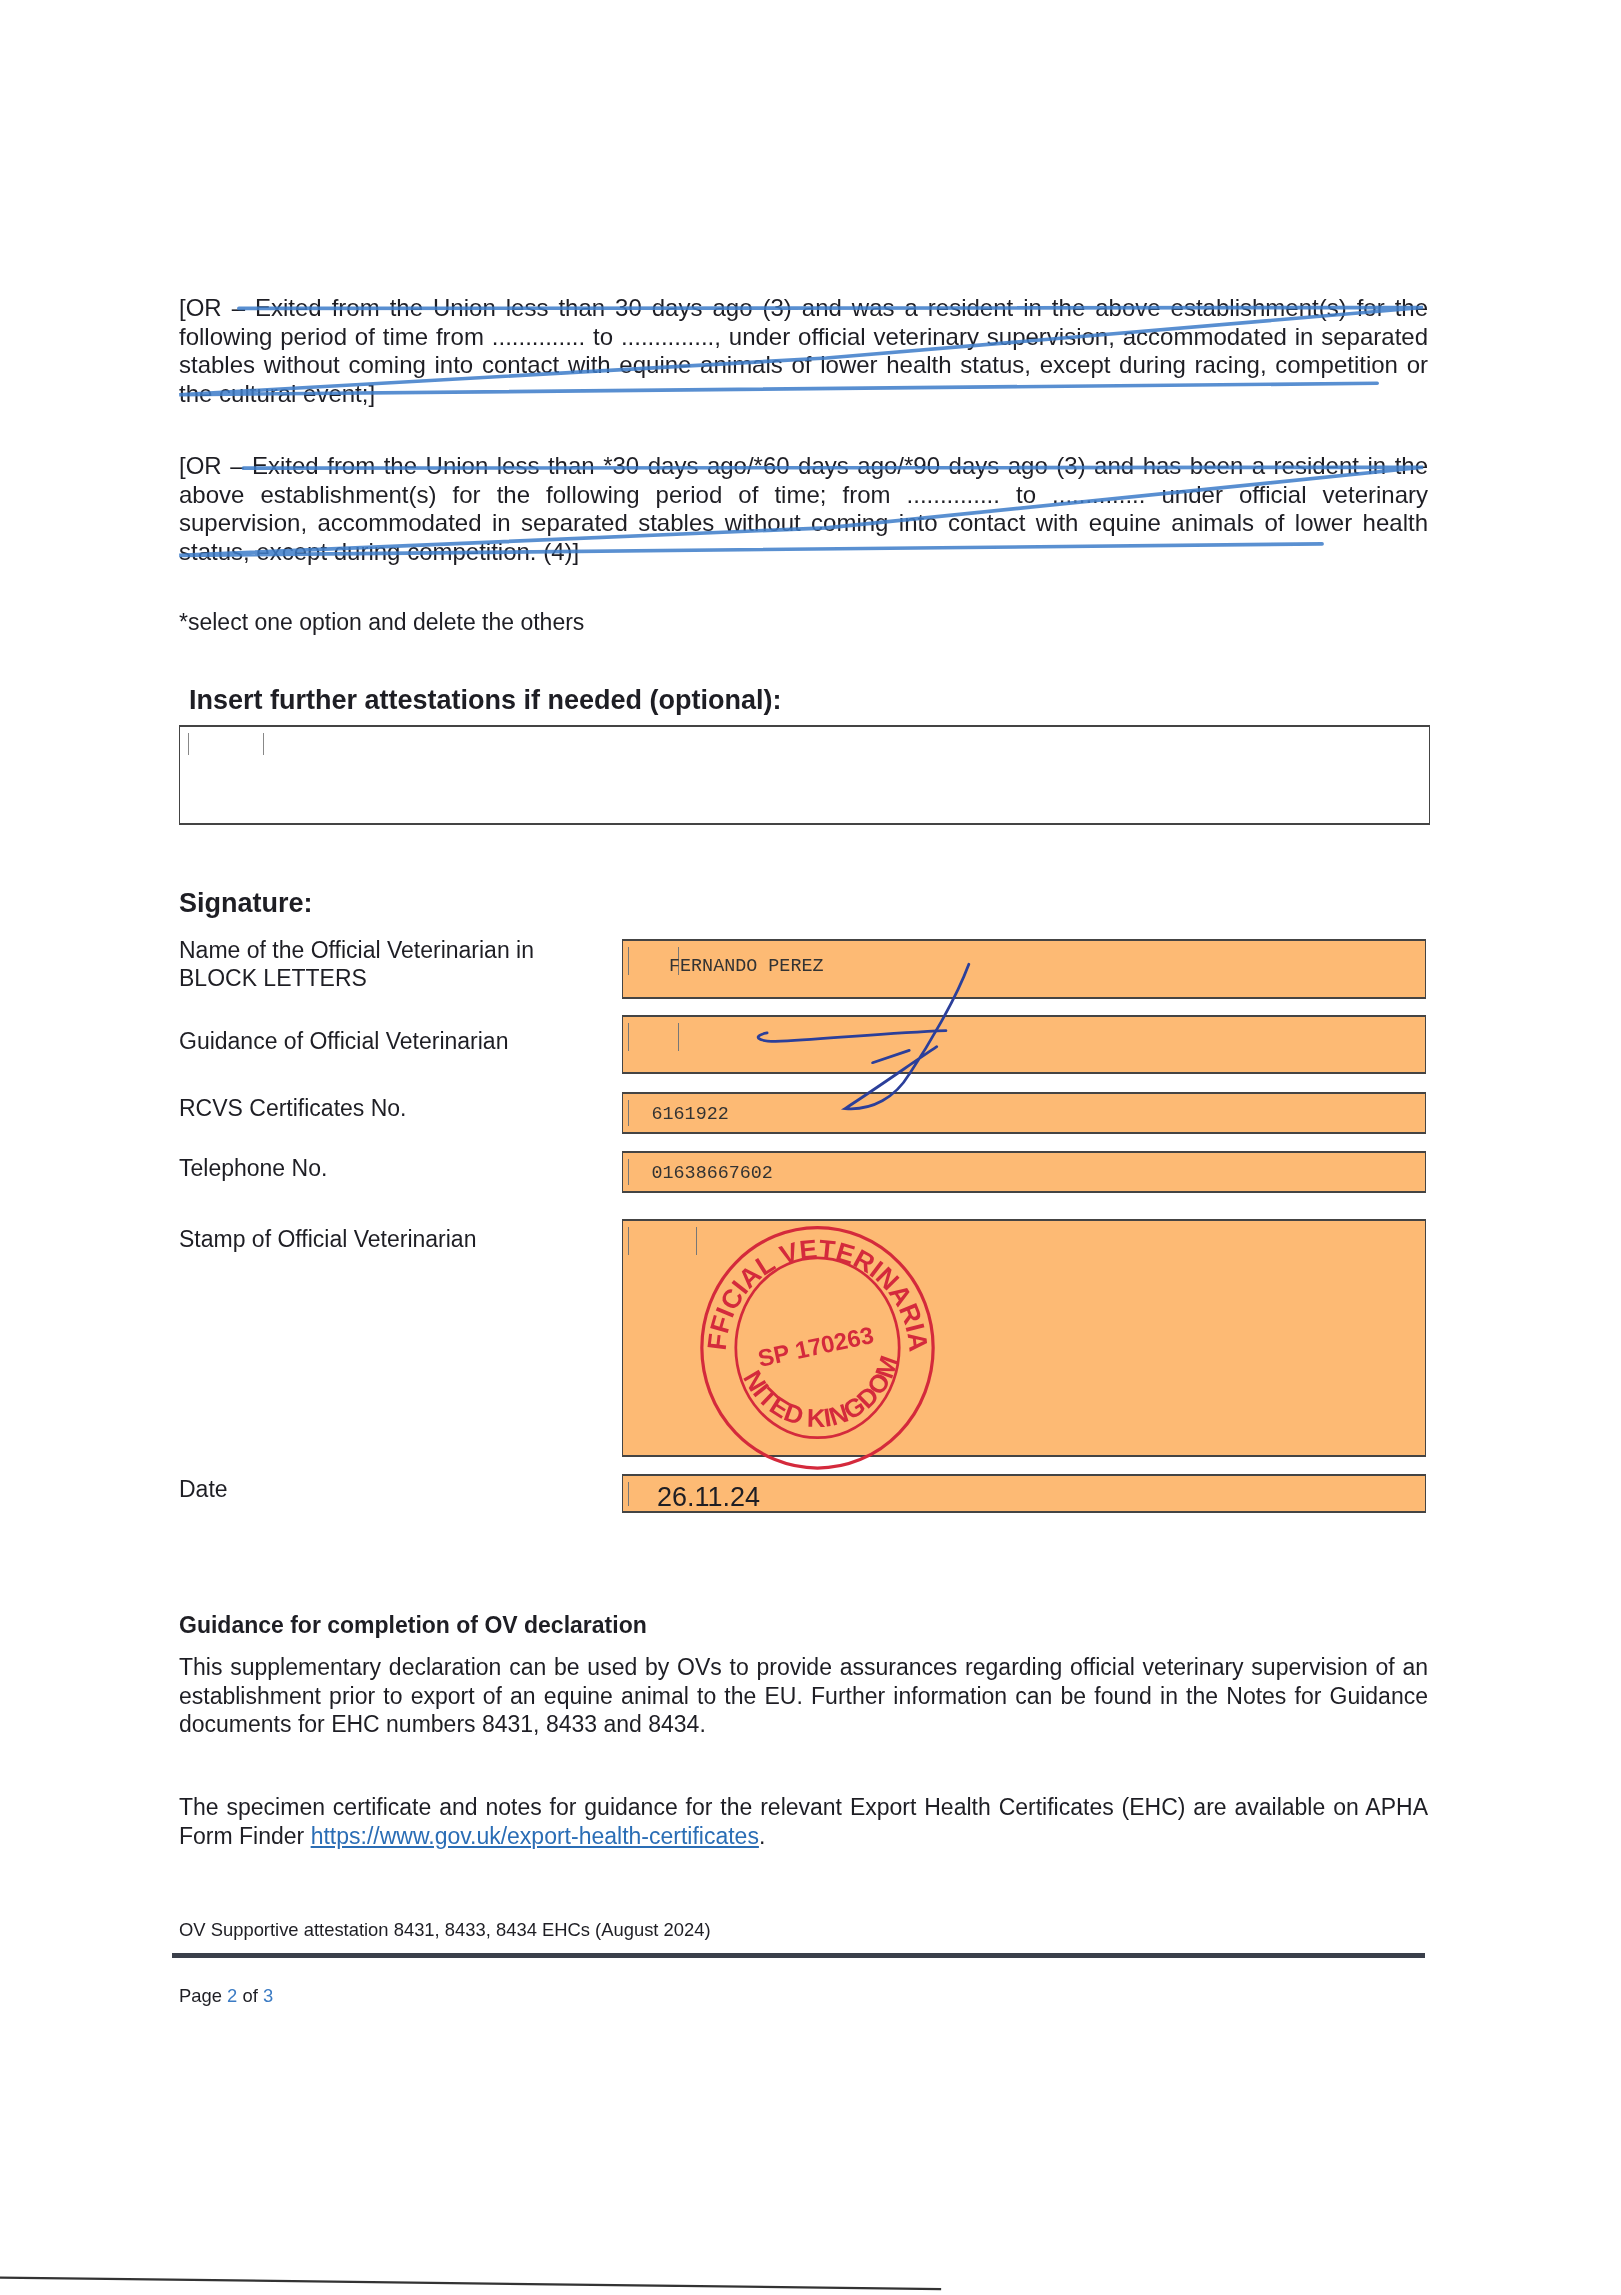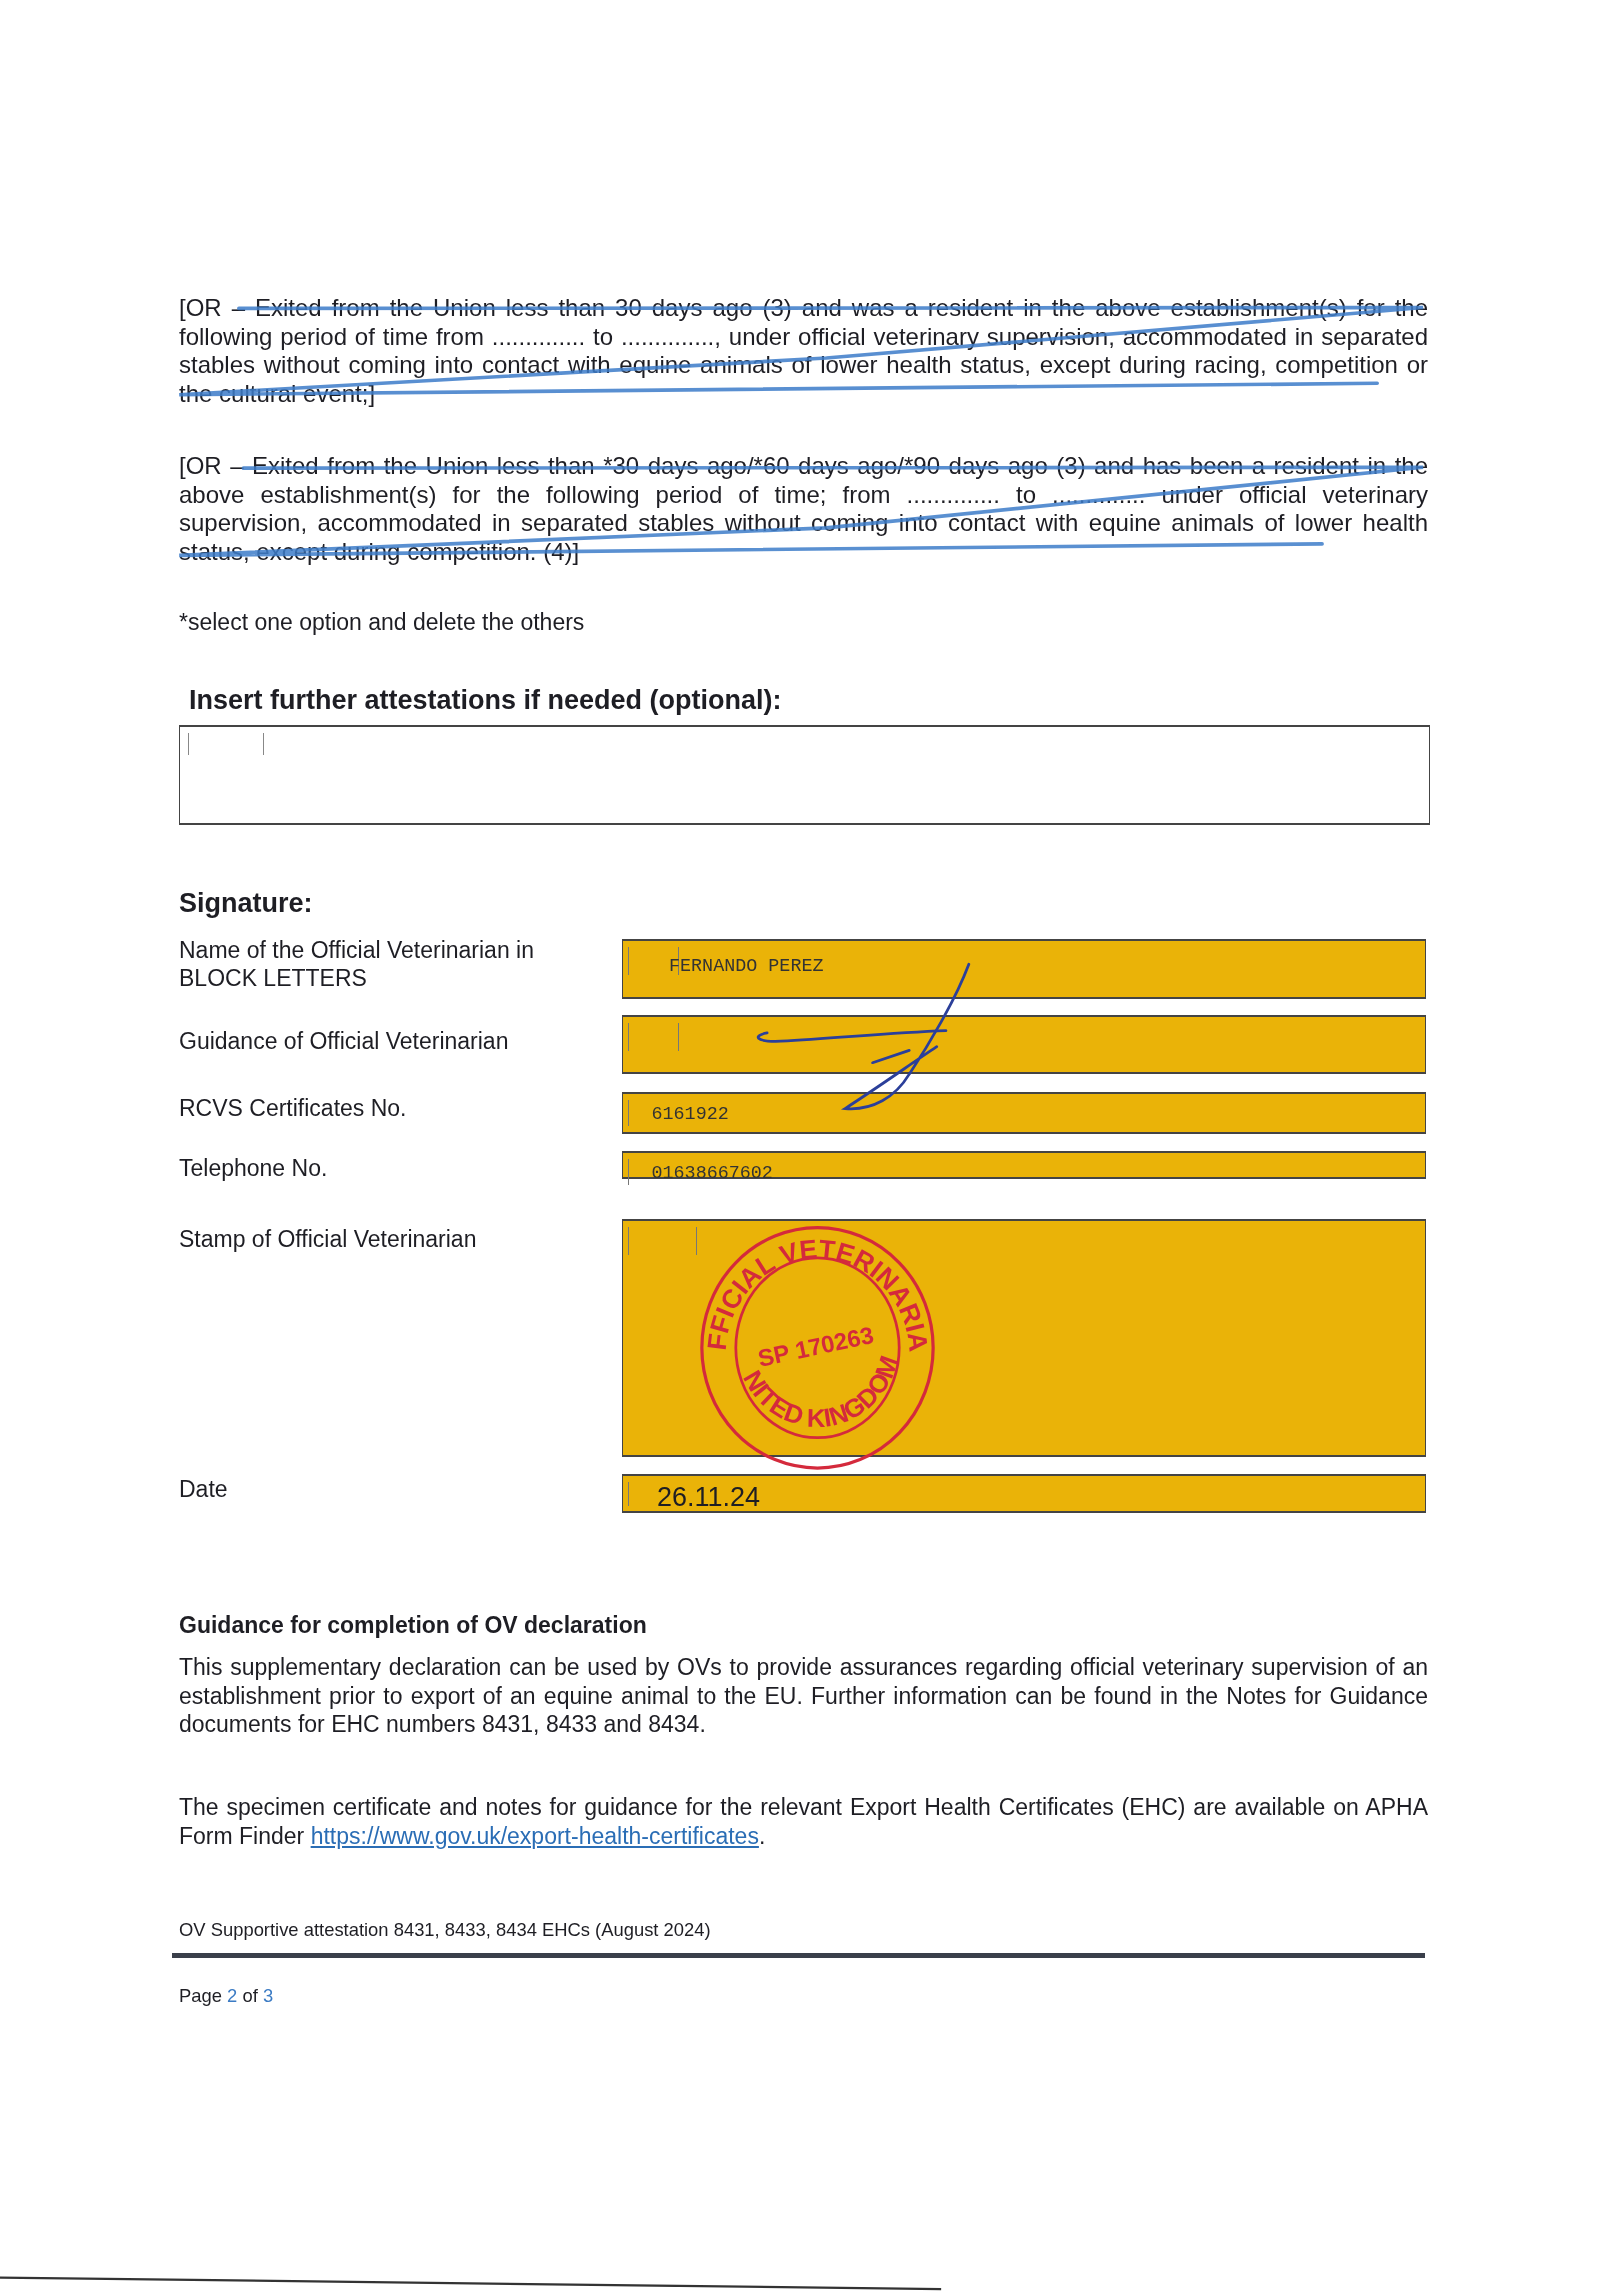--- a/index.html
+++ b/index.html
@@ -2,21 +2,21 @@
 <html style="font-size:7.3px"><head>
 <meta charset="utf-8">
 <style>
   html, body { margin:0; padding:0; background:#ffffff; }
   body { width:1622px; height:2295px; position:relative; overflow:hidden;
          font-family:"Liberation Sans", sans-serif; color:#1e1e24; }
   .para { position:absolute; left:179px; width:1249px; font-size:24px; line-height:28.5px; text-align:justify; }
   .strike-svg { position:absolute; left:0; top:0; width:1622px; height:2295px; pointer-events:none; }
   .heading { position:absolute; font-weight:bold; }
   .label { position:absolute; left:179px; font-size:23px; line-height:27.5px; }
-  .field { position:absolute; left:622px; width:804px; border:1.4px solid #444; border-top-width:2.3px; border-bottom-width:2.3px; box-sizing:border-box; background:#eab308; }
+  .field { position:absolute; left:622px; width:804px; border:1.4px solid #444; border-top-width:2.3px; border-bottom-width:2.3px; box-sizing:border-box; background:#fdba74; }
   .field .cursor { position:absolute; top:6.4px; width:0.9px; background:#777; }
   .field .val { position:absolute; left:44px; font-family:"Liberation Mono", monospace; font-size:18.4px; color:#333; }
   .footer { position:absolute; left:179px; font-size:18.4px; line-height:22px; }
   .link { color:#2a6db5; text-decoration:underline; }
   .pgnum { color:#3b7bc4; }
 </style>
 </head>
 <body>
 
 <div class="para" style="top:294px;">[OR – Exited from the Union less than 30 days ago (3) and was a resident in the above establishment(s) for the following period of time from .............. to .............., under official veterinary supervision, accommodated in separated stables without coming into contact with equine animals of lower health status, except during racing, competition or the cultural event;]</div>
@@ -53,21 +53,21 @@
   <span class="cursor" style="left:55px; height:27.5px;"></span>
 </div>
 
 <div class="label" style="top:1095px;">RCVS Certificates No.</div>
 <div class="field" style="top:1092px; height:42px;">
   <span class="cursor" style="left:4.6px; height:26px;"></span>
   <span class="val" style="top:10px; left:28.5px;">6161922</span>
 </div>
 
 <div class="label" style="top:1155px;">Telephone No.</div>
-<div class="field" style="top:1151px; height:28px;">
+<div class="field" style="top:1151px; height:42px;">
   <span class="cursor" style="left:4.6px; height:26px;"></span>
   <span class="val" style="top:10px; left:28.5px;">01638667602</span>
 </div>
 
 <div class="label" style="top:1226px;">Stamp of Official Veterinarian</div>
 <div class="field" style="top:1219px; height:238px;">
   <span class="cursor" style="left:4.6px; height:27.5px;"></span>
   <span class="cursor" style="left:73px; height:27.5px;"></span>
 </div>
 

